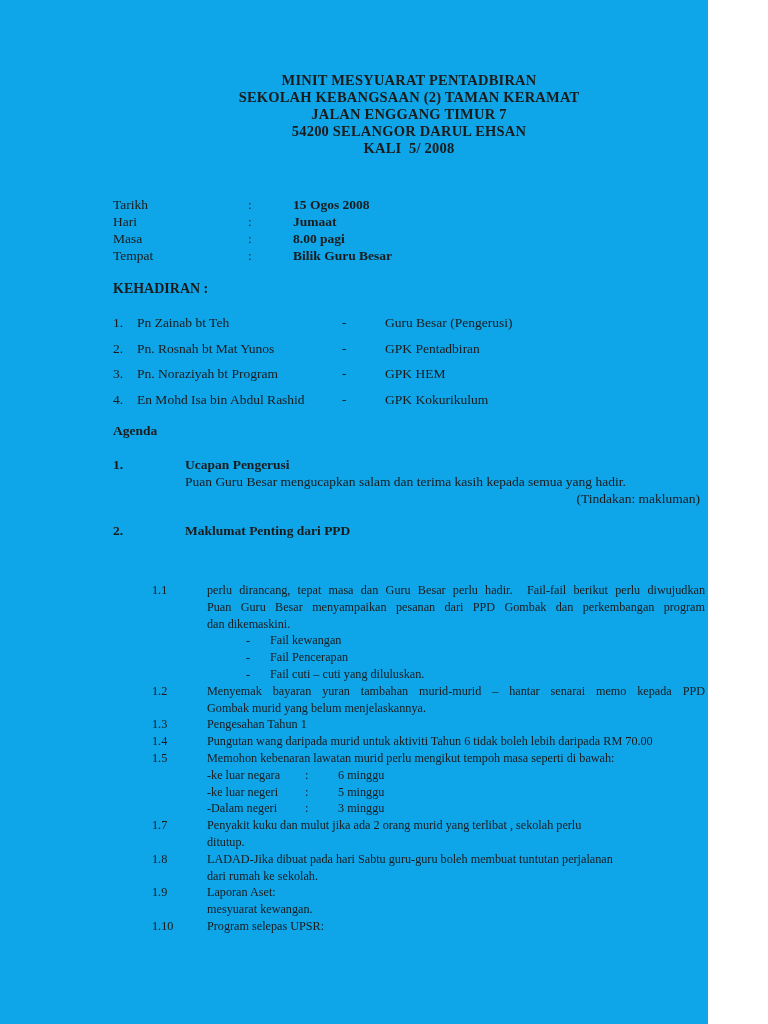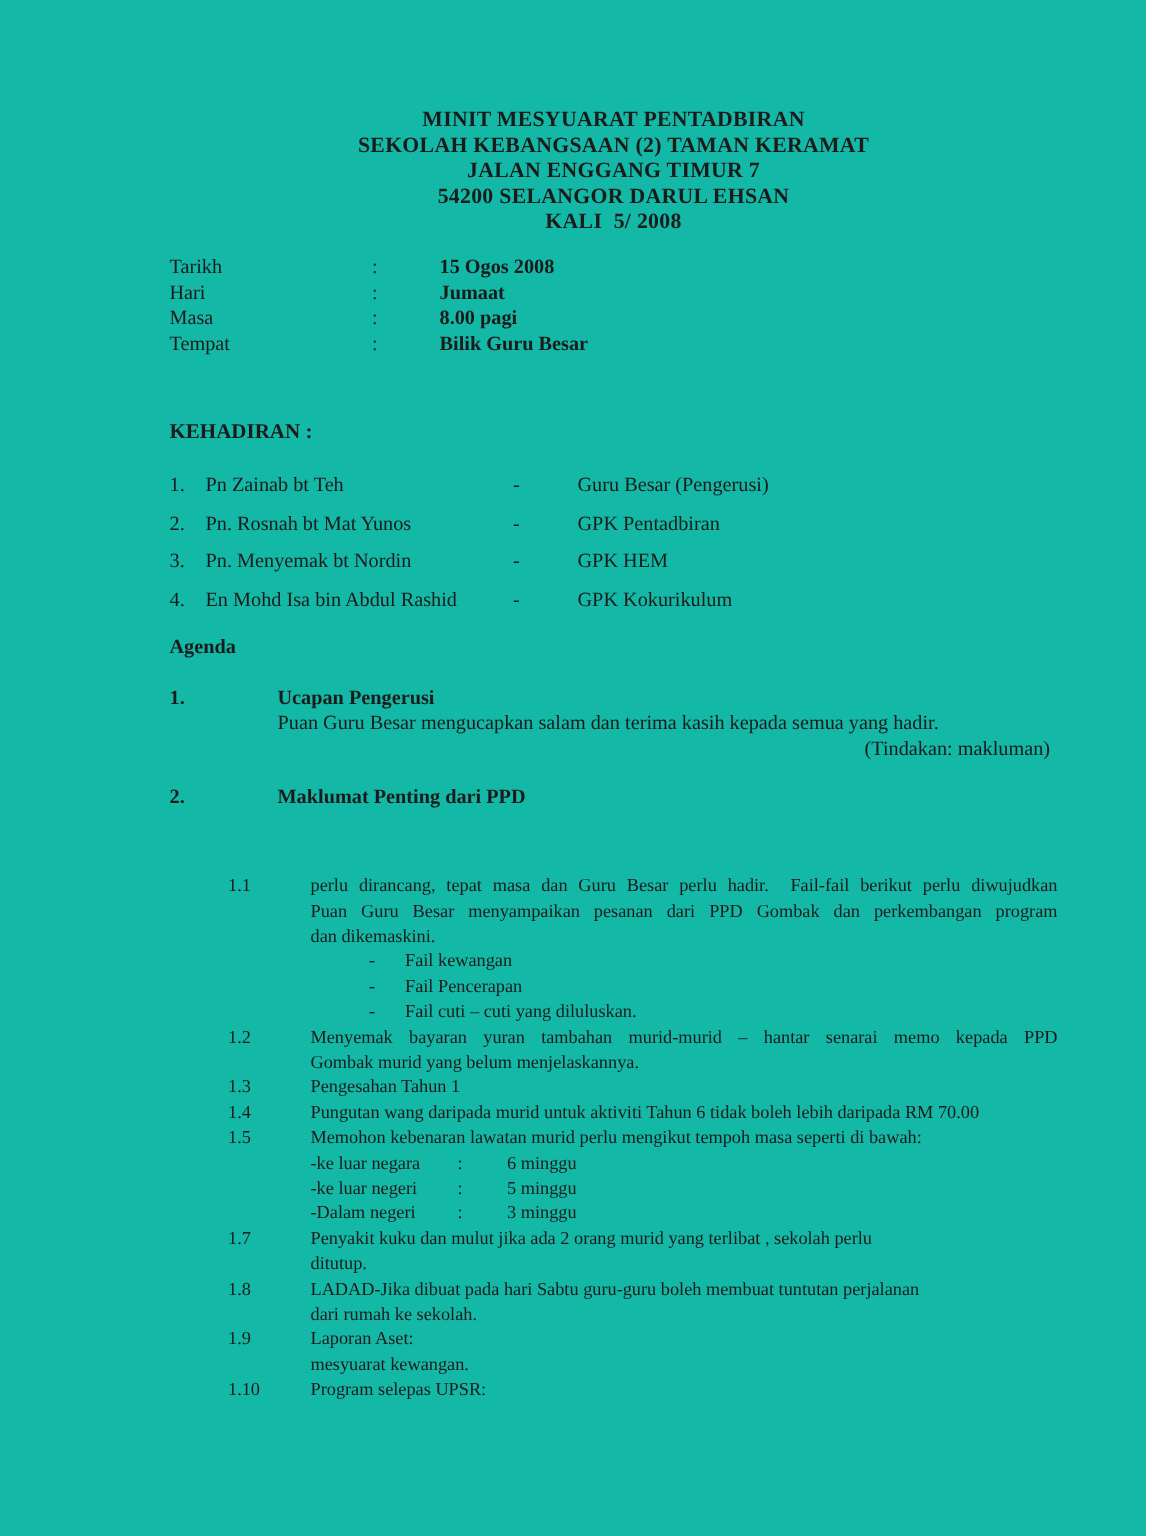--- a/index.html
+++ b/index.html
@@ -1,30 +1,30 @@
 <!DOCTYPE html>
 <html><head>
 <meta charset="utf-8">
 <style>
   html,body{margin:0;padding:0;background:#ffffff;}
   .page{
     position:relative;
-    width:764px;height:1024px;
-    background:#14b8a6;
+    width:708px;height:1024px;
+    background:#0ea5e9;
     overflow:hidden;
     font-family:"Liberation Serif","DejaVu Serif",serif;
     color:#1b1b1b;
   }
   .section{position:absolute;left:113px;width:592px;}
 
   
   .hdr{top:72px;text-align:center;font-weight:bold;font-size:14.5px;line-height:16.9px;letter-spacing:.2px;}
 
   
-  .meta{top:169px;font-size:13.5px;line-height:17.1px;}
+  .meta{top:196px;font-size:13.5px;line-height:17.1px;}
   .meta-row{display:flex;}
   .meta-label{width:135px;}
   .meta-colon{width:45px;color:#2a2a2a;}
   .meta-value{font-weight:bold;}
 
   
   .keh{top:281px;font-weight:bold;font-size:14px;}
   .att{top:314px;font-size:13.5px;}
   .att-row{display:flex;line-height:17px;margin-bottom:8.5px;}
   .att-num{width:24px;}
@@ -101,21 +101,21 @@
       <span class="att-role">Guru Besar (Pengerusi)</span>
     </div>
     <div class="att-row">
       <span class="att-num">2.</span>
       <span class="att-name">Pn. Rosnah bt Mat Yunos</span>
       <span class="att-dash">-</span>
       <span class="att-role">GPK Pentadbiran</span>
     </div>
     <div class="att-row">
       <span class="att-num">3.</span>
-      <span class="att-name">Pn. Menyemak bt Nordin</span>
+      <span class="att-name">Pn. Noraziyah bt Program</span>
       <span class="att-dash">-</span>
       <span class="att-role">GPK HEM</span>
     </div>
     <div class="att-row">
       <span class="att-num">4.</span>
       <span class="att-name">En Mohd Isa bin Abdul Rashid</span>
       <span class="att-dash">-</span>
       <span class="att-role">GPK Kokurikulum</span>
     </div>
   </div>

